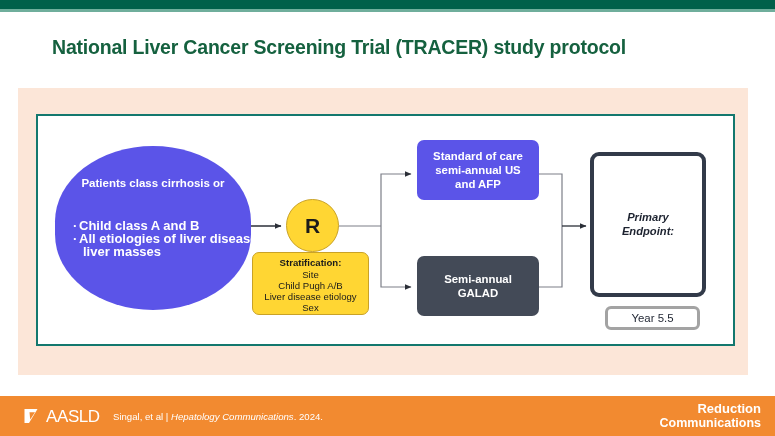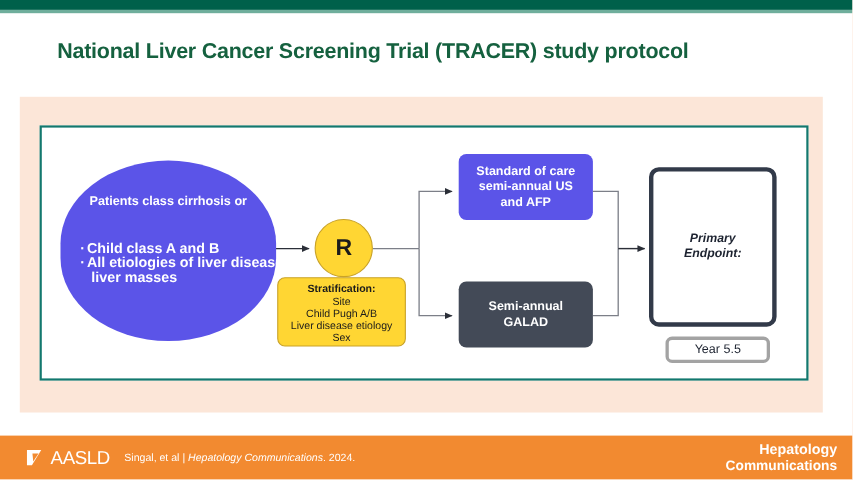--- a/index.html
+++ b/index.html
@@ -194,15 +194,15 @@
     <path d="M5.5,4.2 L11,4.2 L6.2,11.5 Z" fill="#f28a30"></path>
   </svg>
   <div id="aasld-word">AASLD</div>
 </div>
 
 <div id="citation">
   <span>Singal, et al  |  </span><span class="ital">Hepatology Communications</span><span>. 2024.</span>
 </div>
 
 <div id="journal-mark">
-  <div id="journal-line1">Hepatology</div>
+  <div id="journal-line1">Reduction</div>
   <div id="journal-line2">Communications</div>
 </div>
 
 </body></html>

